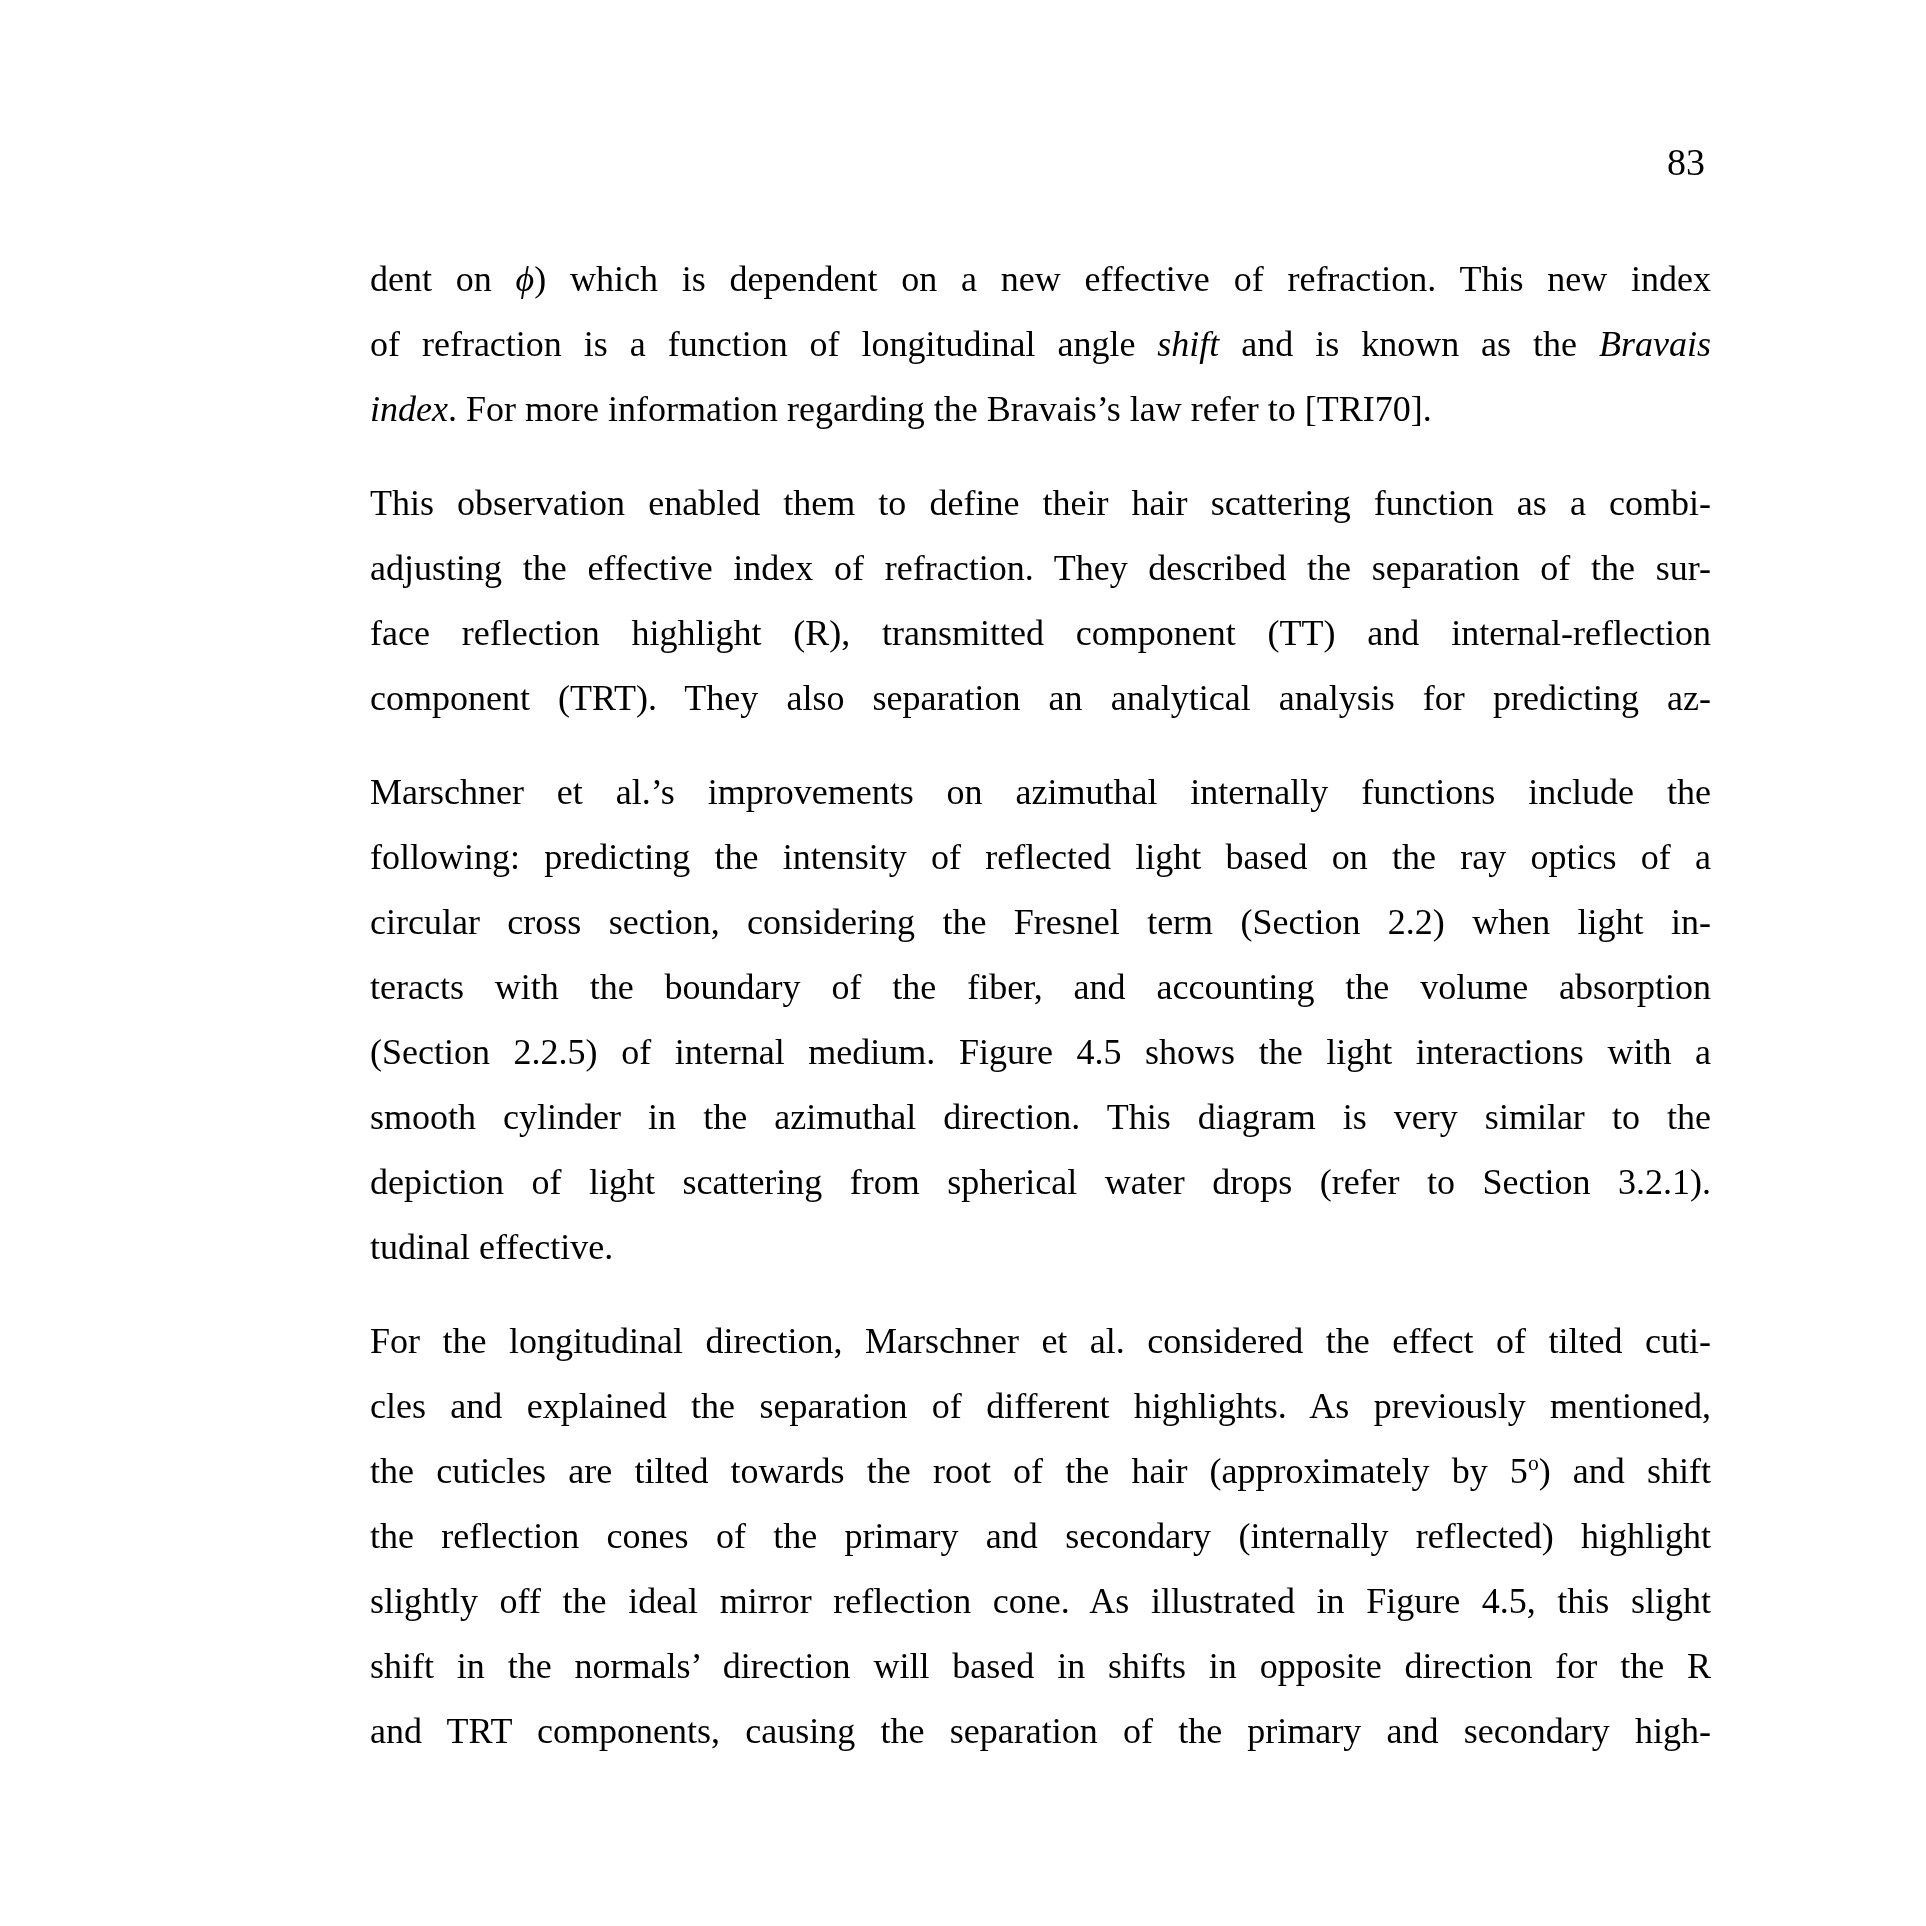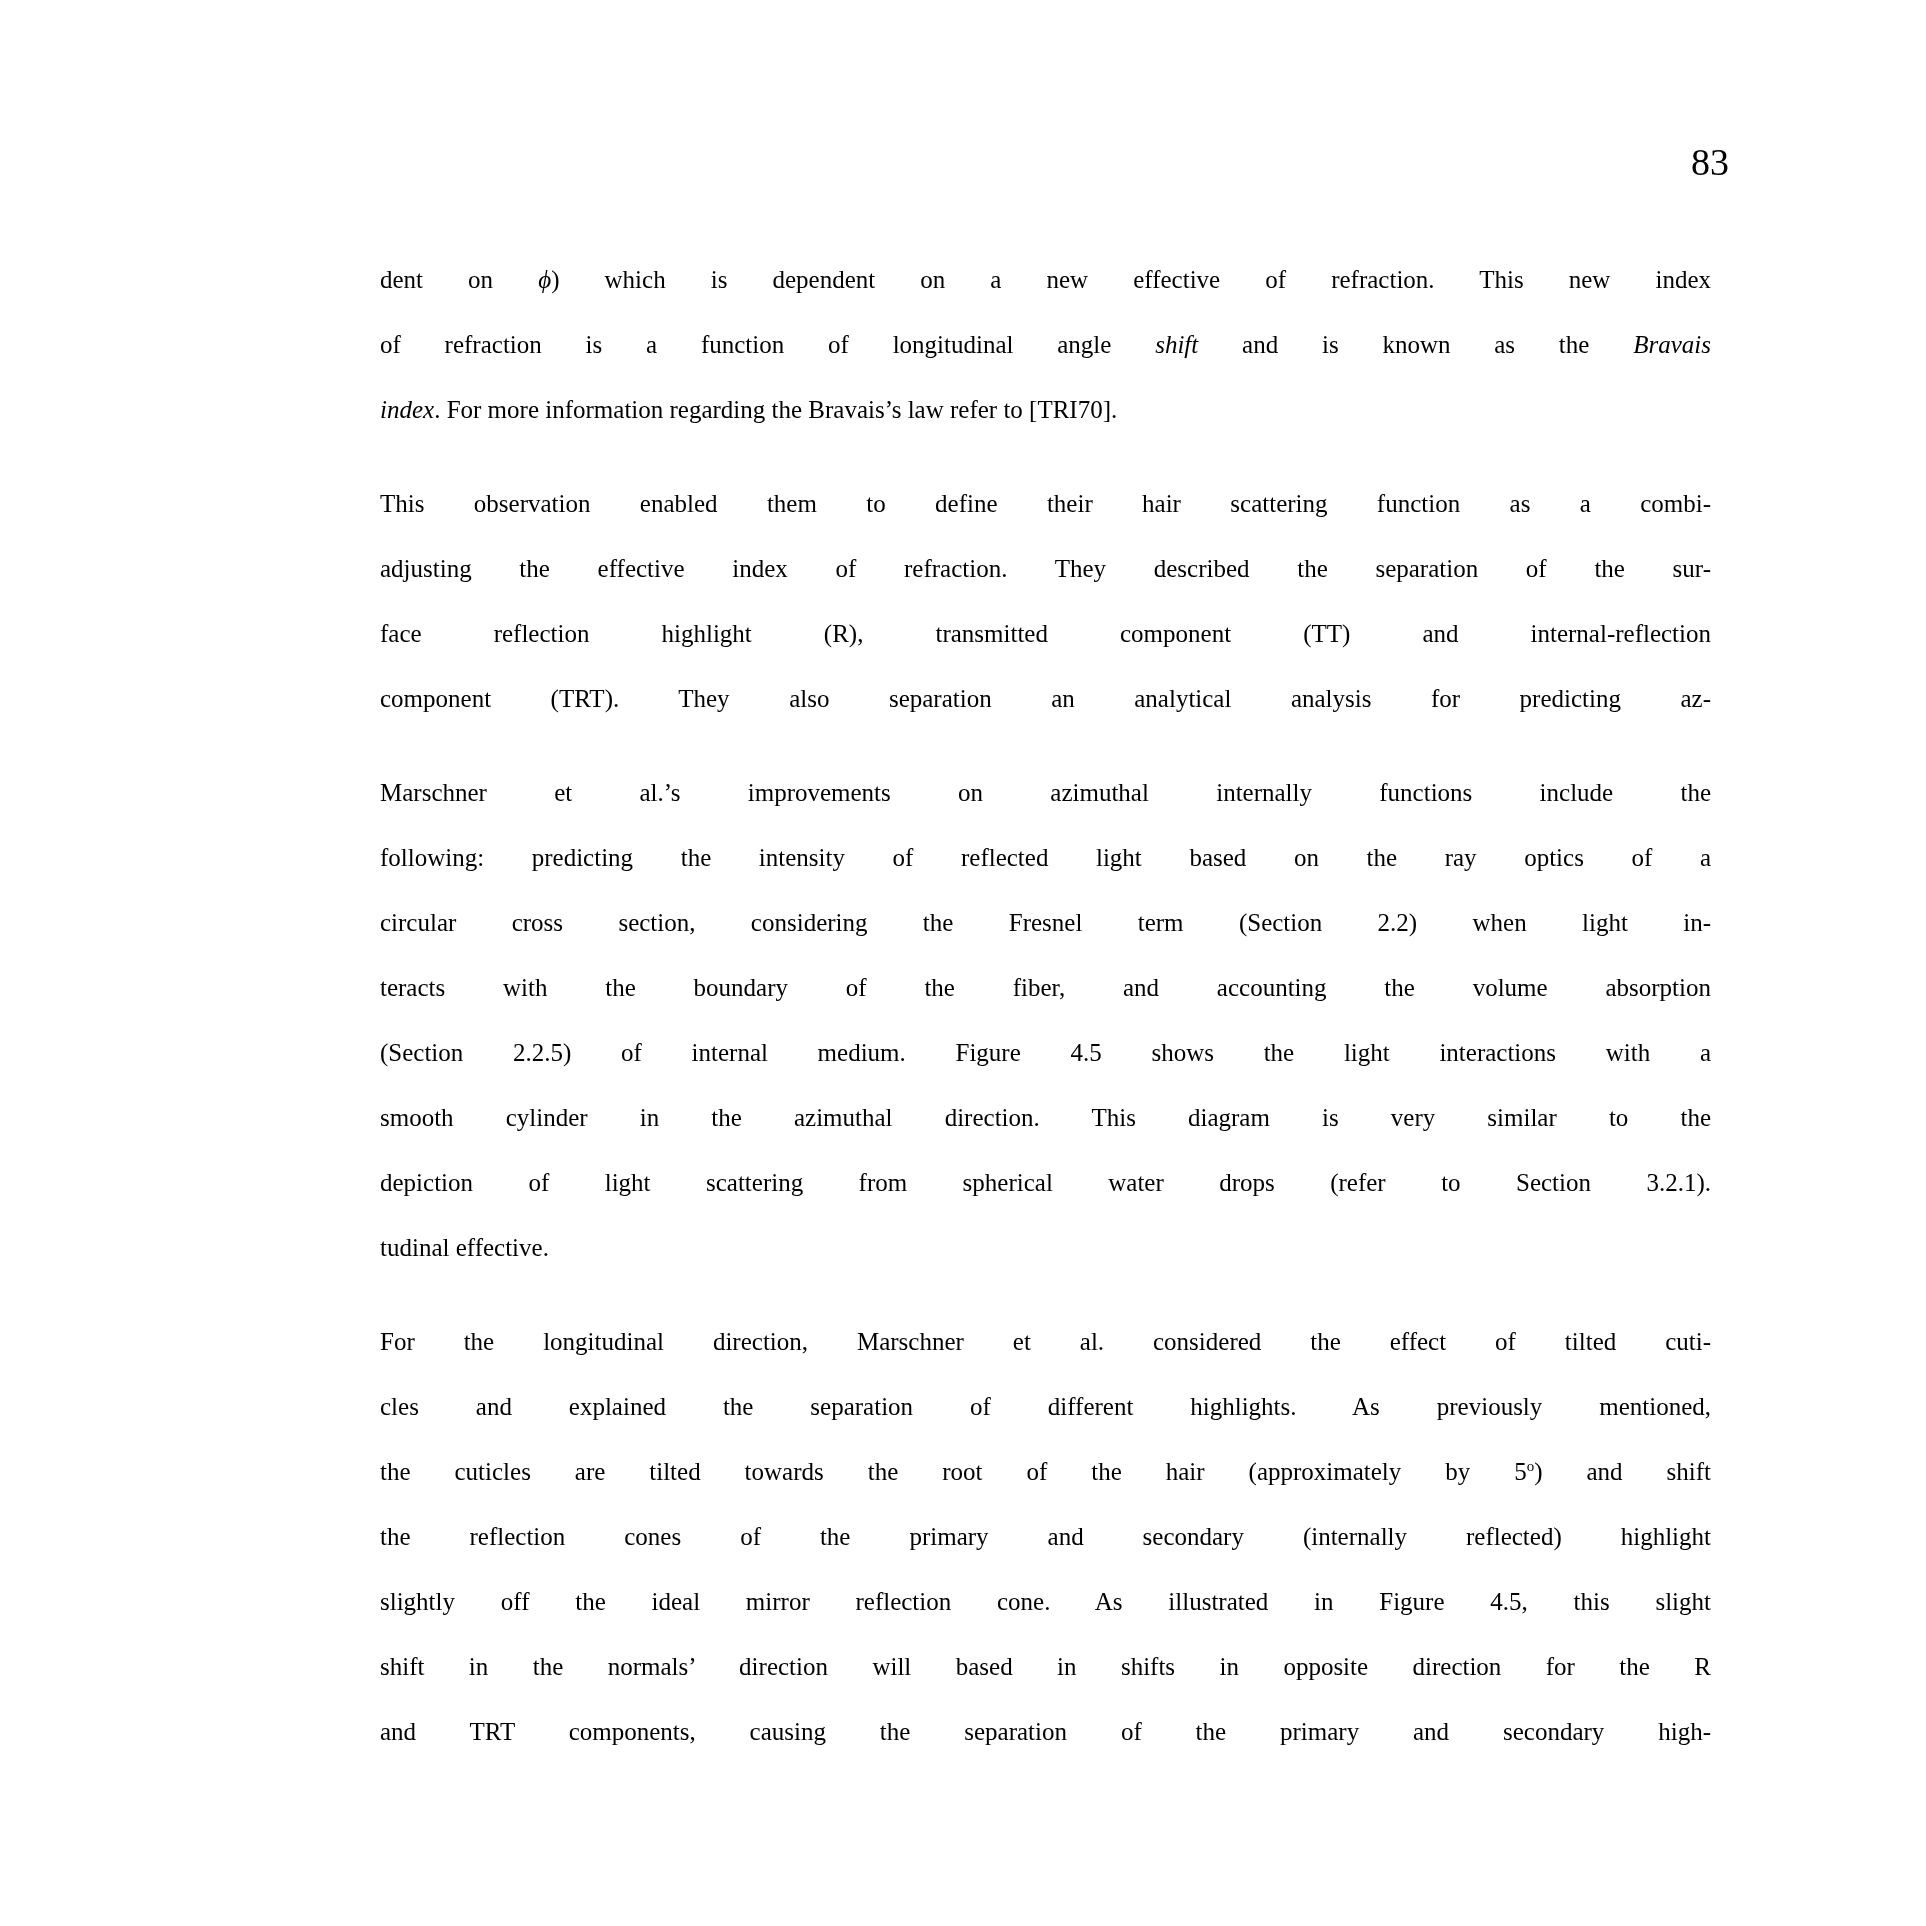--- a/index.html
+++ b/index.html
@@ -12,43 +12,42 @@
     width: 1965px;
     height: 2542px;
     background: #ffffff;
     overflow: hidden;
     font-family: "Liberation Serif", "DejaVu Serif", serif;
     color: #000000;
   }
   .pagenum {
     position: absolute;
     top: 143px;
-    left: 388px;
+    left: 364px;
     width: 1341px;
     text-align: right;
     font-size: 38px;
     line-height: 1;
   }
   .text-block {
     position: absolute;
     top: 247px;
     left: 370px;
     width: 1341px;
   }
   .para {
     margin: 0 0 29px 0;
   }
   .line {
-    font-size: 25px;
+    font-size: 36px;
     line-height: 65px;
     text-align: justify;
     text-align-last: justify;
     -moz-text-align-last: justify;
     white-space: normal;
-    margin-left: 10px;
   }
   .line.last {
     text-align-last: left;
     -moz-text-align-last: left;
   }
   .line i { font-style: italic; }
   .line sup {
     font-size: 60%;
     line-height: 0;
     vertical-align: super;

